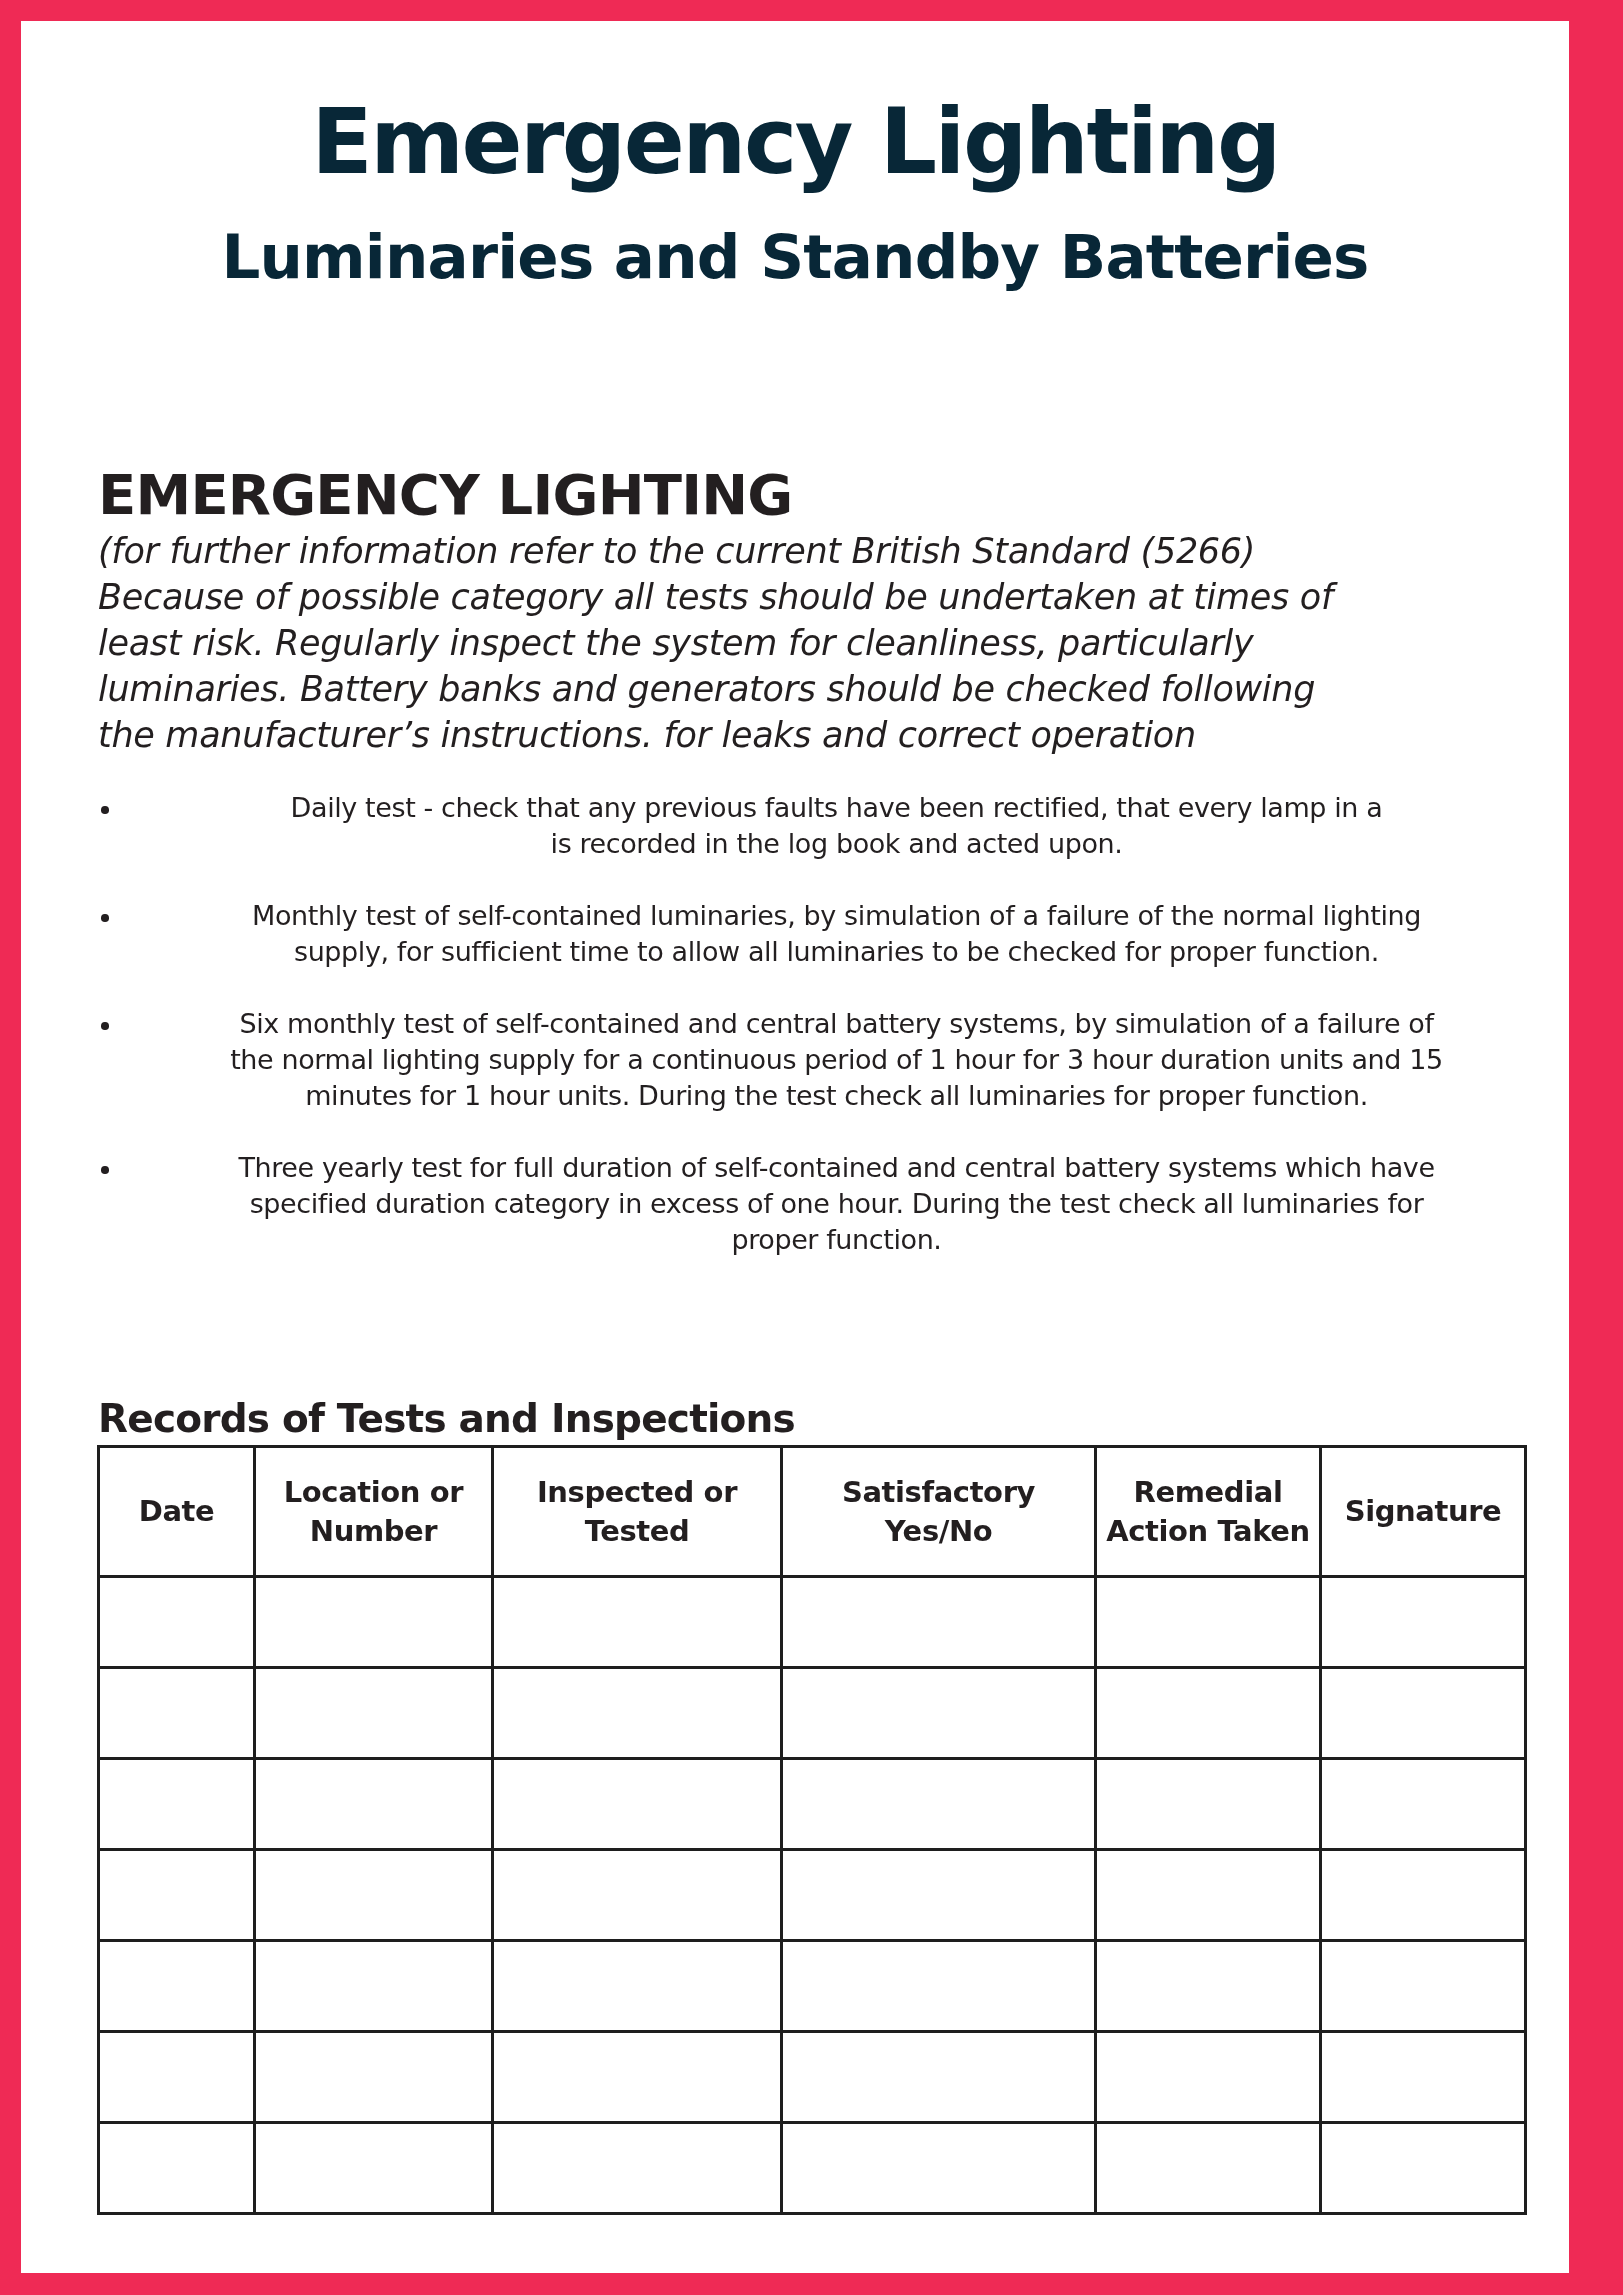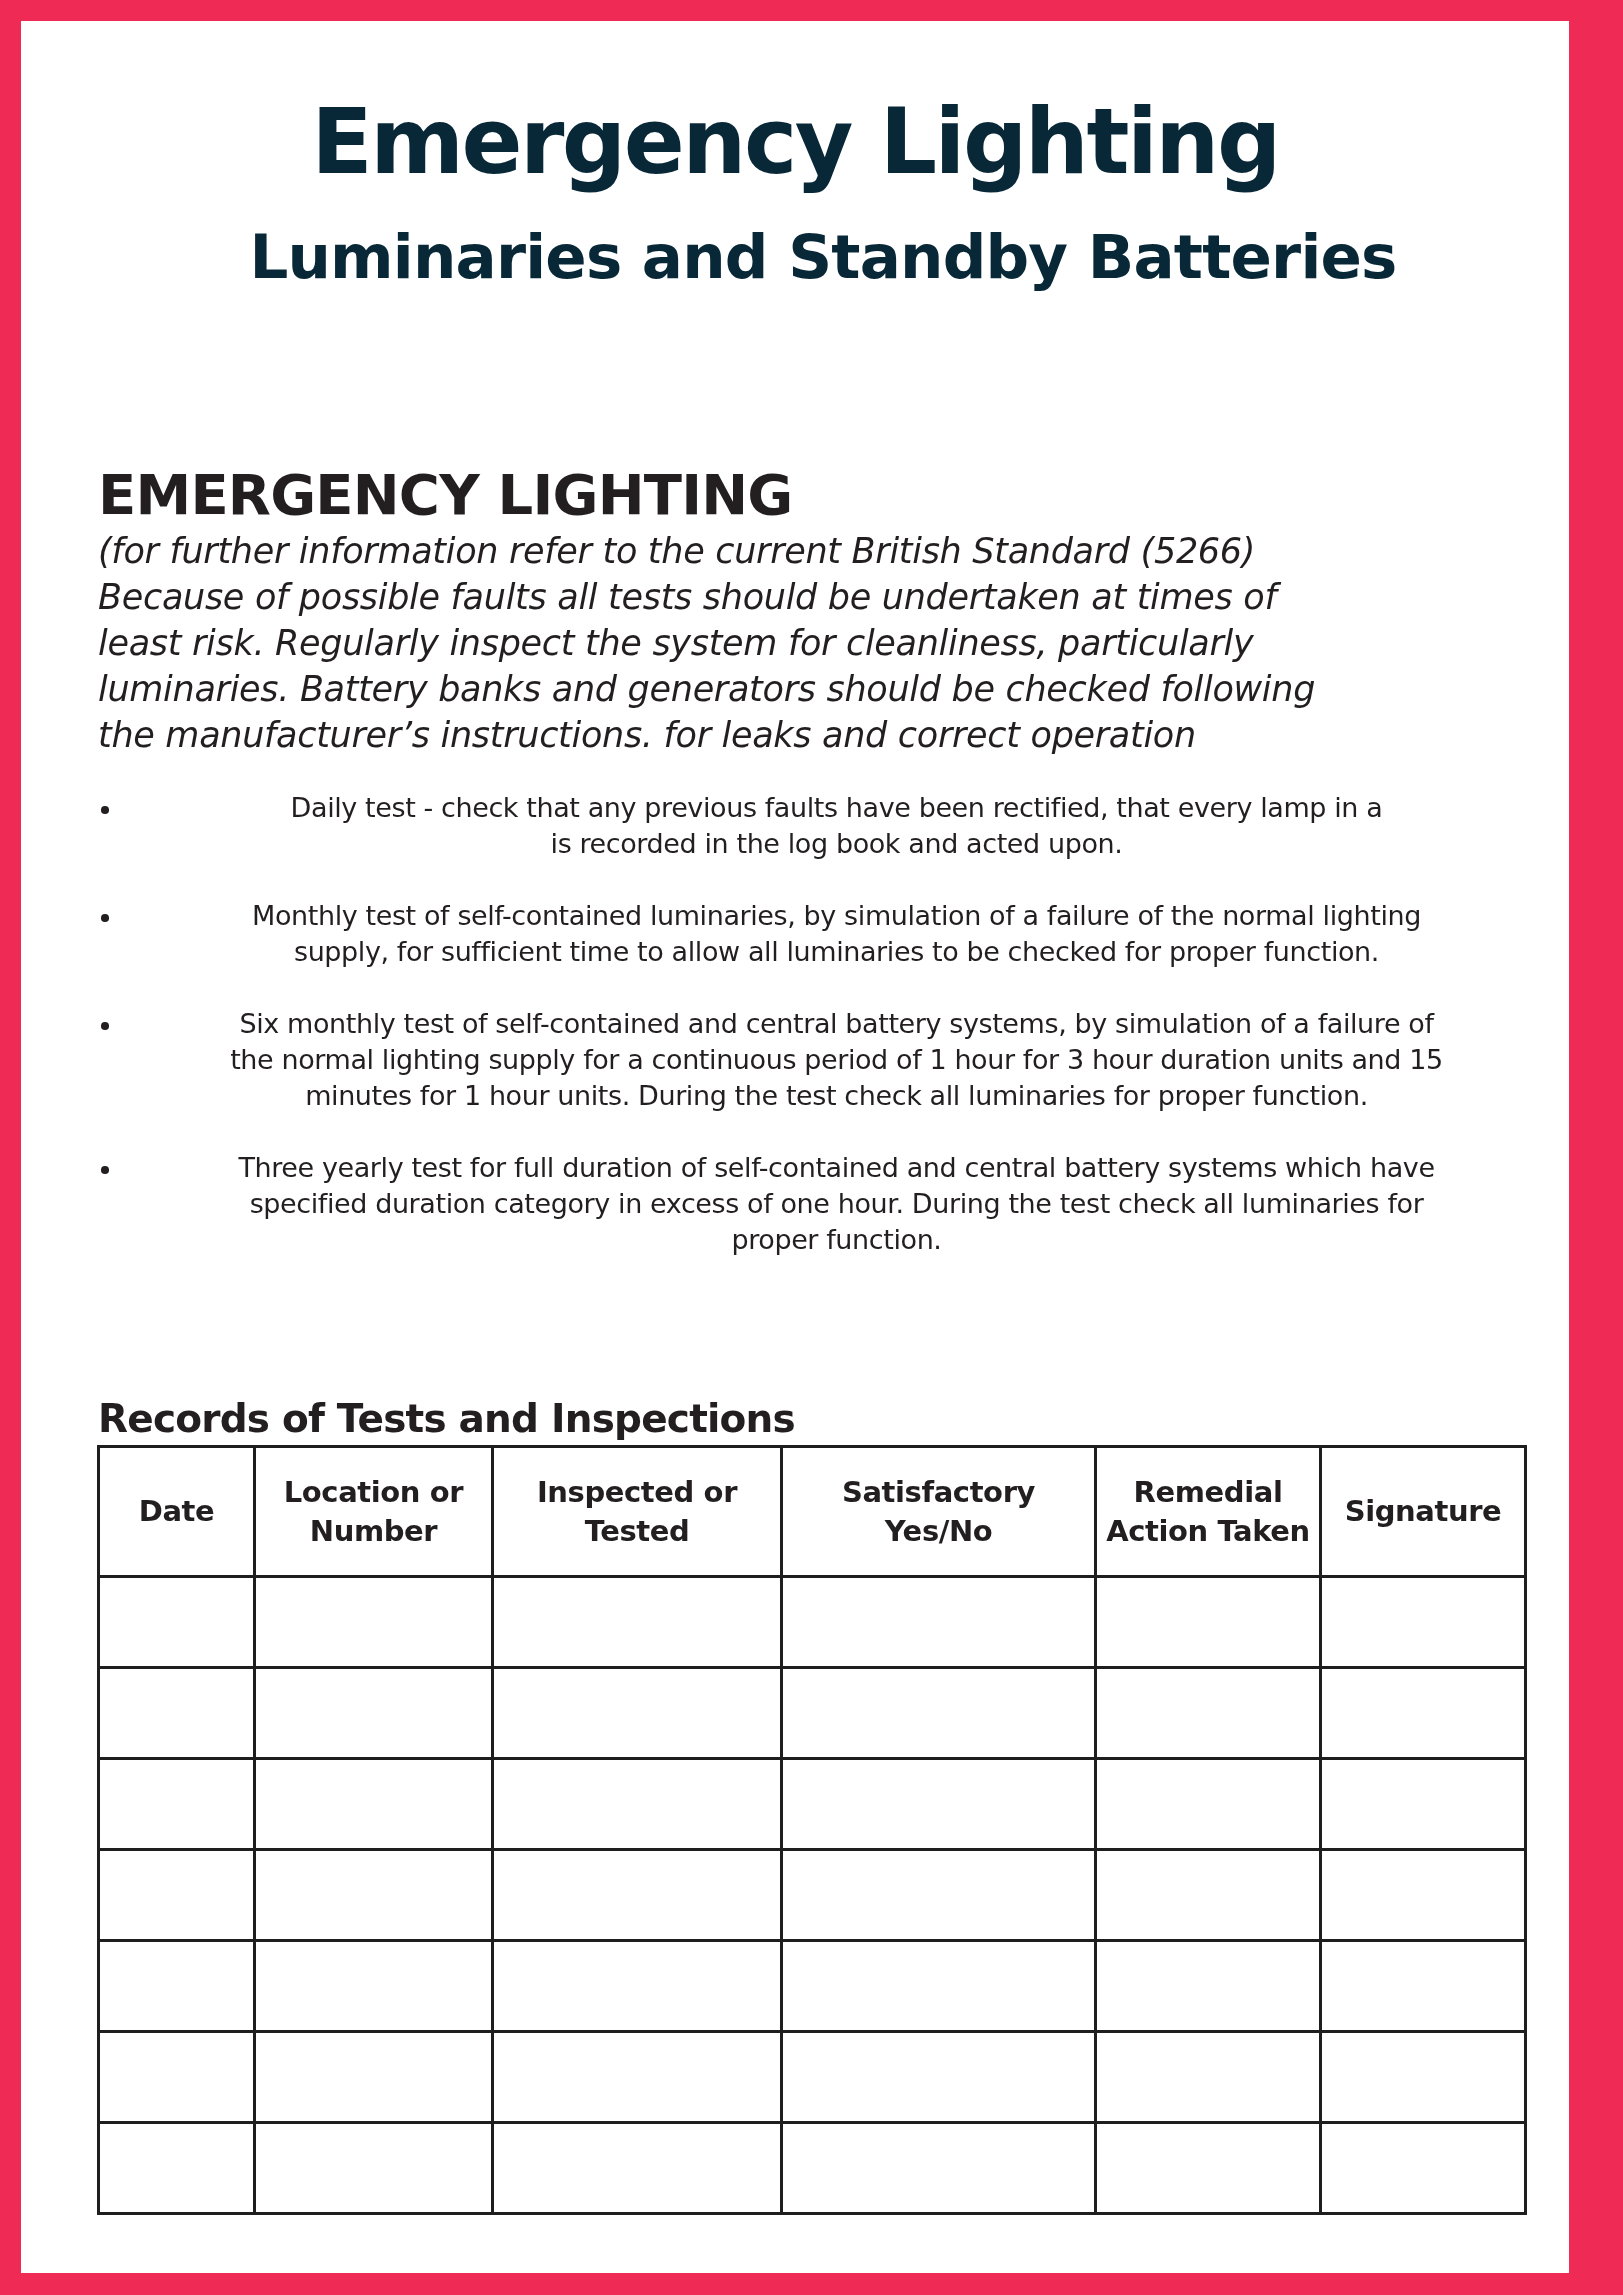--- a/index.html
+++ b/index.html
@@ -39,21 +39,20 @@
       width: 100%;
       top: 193px;
       margin: 0;
       text-align: center;
       color: #082737;
       font-family: "DejaVu Sans", sans-serif;
       font-weight: bold;
       font-size: 61px;
       letter-spacing: -0.8px;
       line-height: 85px;
-      padding-left: 28px;
     }
     .section-heading {
       position: absolute;
       left: 77px;
       top: 438px;
       margin: 0;
       color: #231f20;
       font-family: "DejaVu Sans", sans-serif;
       font-weight: bold;
       font-size: 56px;
@@ -146,21 +145,21 @@
 <body>
 
 <div class="page">
   <h1 class="title">Emergency Lighting</h1>
   <h2 class="subtitle">Luminaries and Standby Batteries</h2>
 
   <h3 class="section-heading">EMERGENCY LIGHTING</h3>
 
   <p class="intro">
     <span>(for further information refer to the current British Standard (5266)</span>
-    <span>Because of possible faults all tests should be undertaken at times of</span>
+    <span>Because of possible category all tests should be undertaken at times of</span>
     <span>least risk. Regularly inspect the system for cleanliness, particularly</span>
     <span>luminaries. Battery banks and generators should be checked following</span>
     <span>the manufacturer’s instructions. for leaks and correct operation</span>
   </p>
 
   <ul class="bullets">
     <li>
       <span class="dot"></span>
       <span class="line">Daily test - check that any previous faults have been rectified, that every lamp in a</span>
       <span class="line">is recorded in the log book and acted upon.</span>

